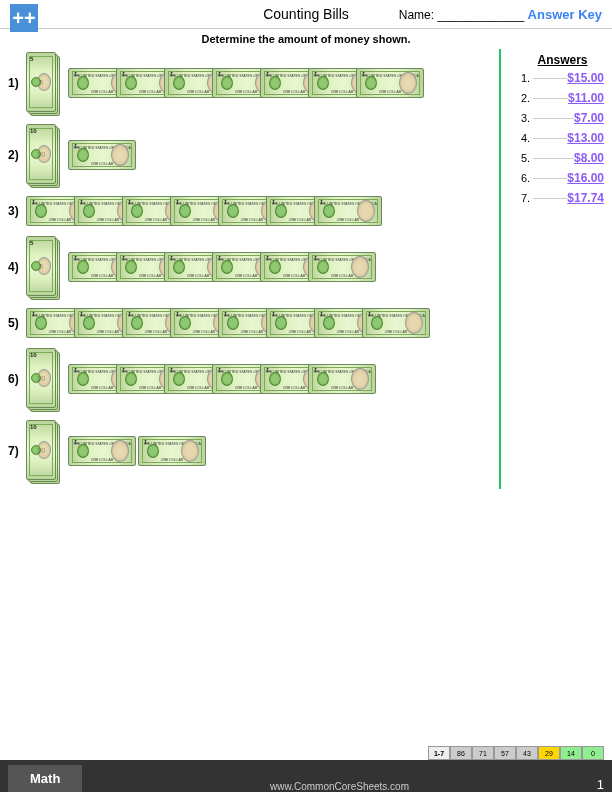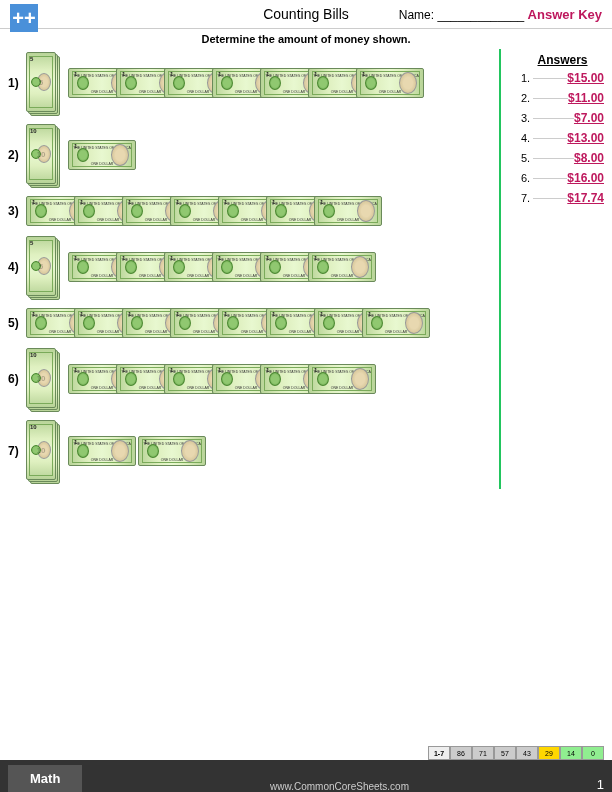--- a/index.html
+++ b/index.html
@@ -43,21 +43,21 @@
       font-size: 14px;
       font-weight: normal;
       text-align: center;
     }
     .header-name {
       position: absolute;
       right: 10px;
       font-size: 12px;
     }
     .answer-key-label {
-      color: #be185d;
+      color: #3b82f6;
       font-weight: bold;
       font-size: 13px;
     }
 
     
     .instructions {
       padding: 4px 10px;
       font-size: 11px;
       font-weight: bold;
       text-align: center;
@@ -94,21 +94,21 @@
       display: flex;
       align-items: center;
       margin-bottom: 6px;
       font-size: 12px;
     }
     .answer-num {
       margin-right: 3px;
       font-size: 11px;
     }
     .answer-value {
-      color: #be185d;
+      color: #8b5cf6;
       font-weight: bold;
       font-size: 12px;
       text-decoration: underline;
     }
 
     
     .problem-row {
       display: flex;
       align-items: center;
       margin-bottom: 4px;

